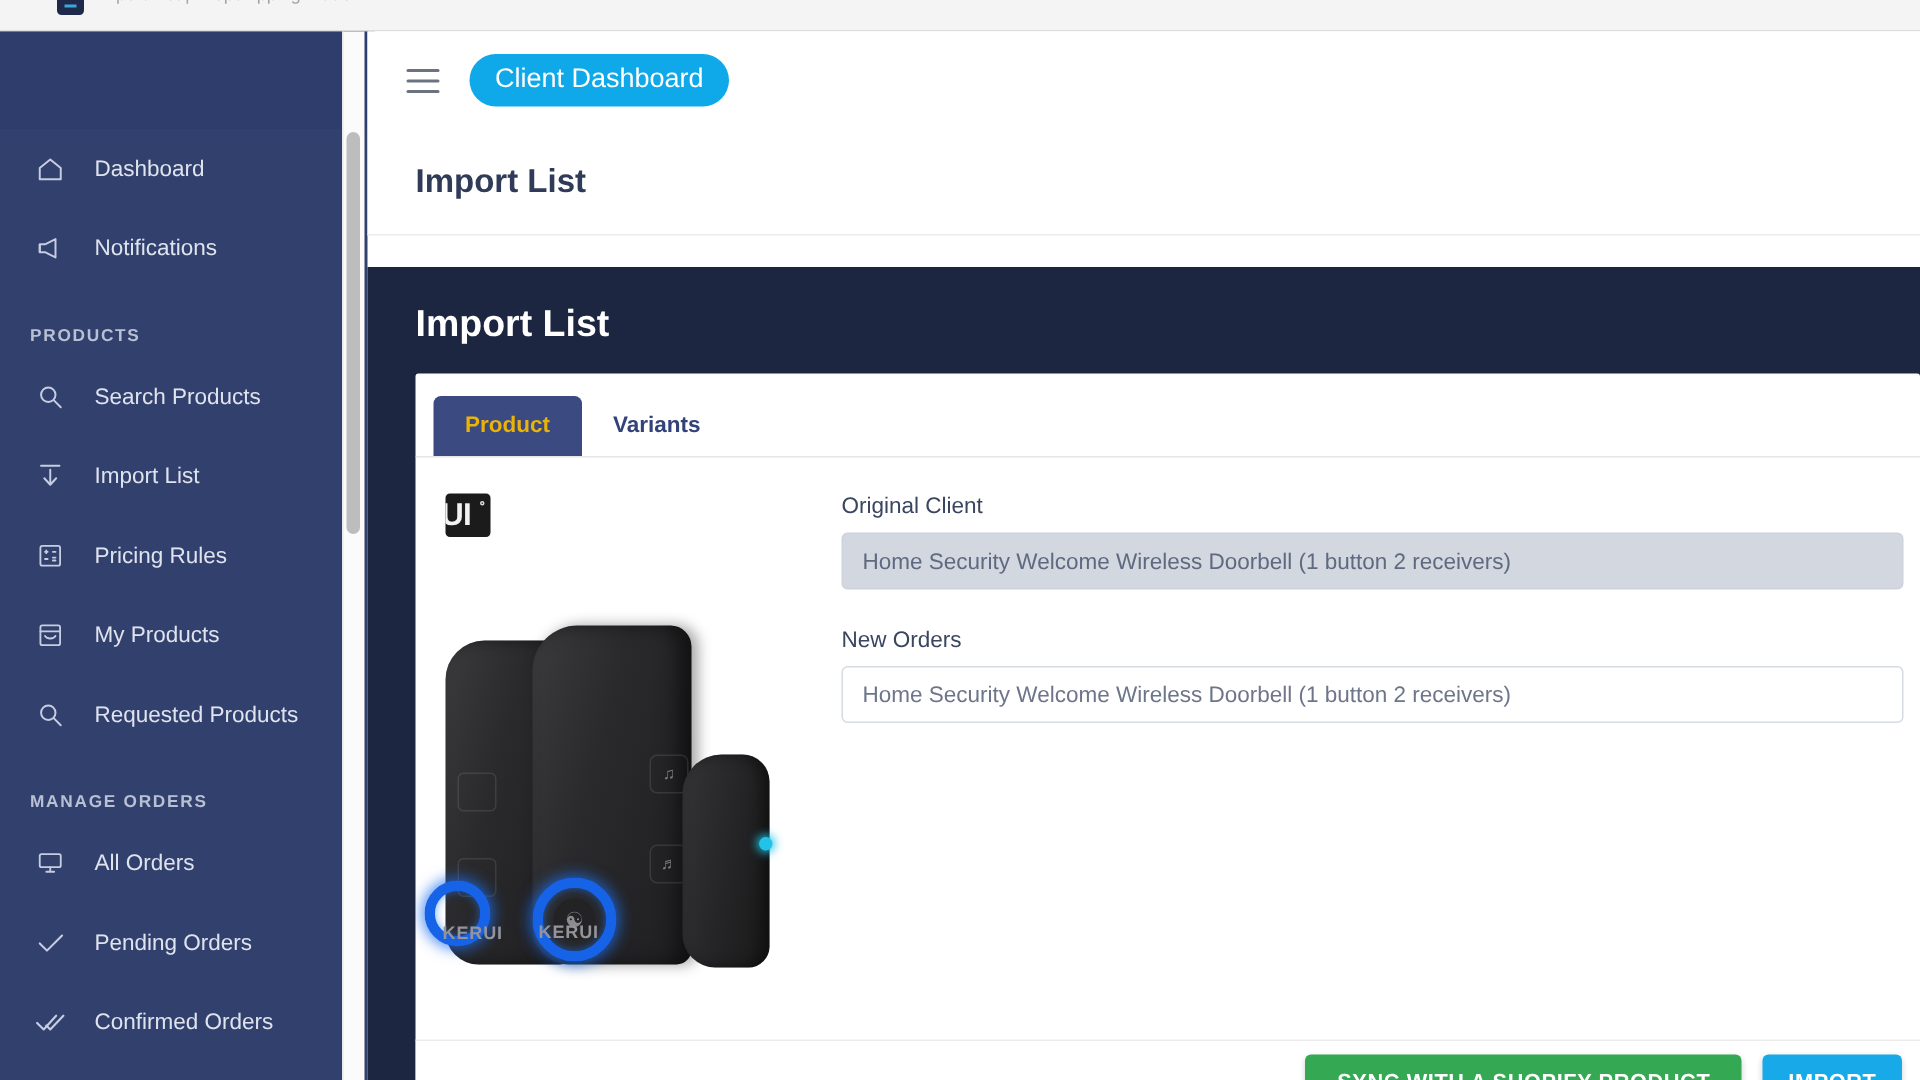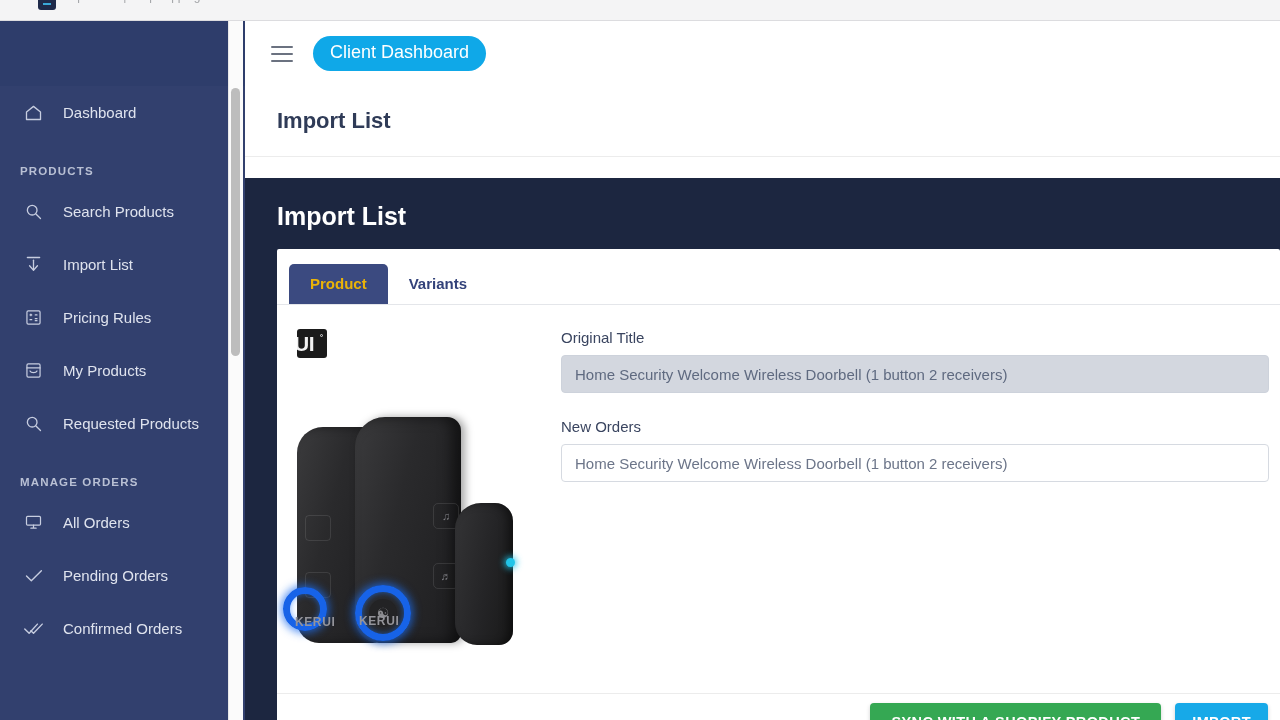--- a/index.html
+++ b/index.html
@@ -323,20 +323,29 @@
 
     <div>
       <div class="nav-item">
         <span class="ico">
           <svg width="21" height="21" viewBox="0 0 24 24" fill="none" stroke="#c7cde0" stroke-width="1.5" stroke-linecap="round" stroke-linejoin="round">
             <path d="M4 11.5 12 5l8 6.5V20H4z"></path>
           </svg>
         </span>
         <span class="lbl">Dashboard</span>
       </div>
+      <div class="nav-item">
+        <span class="ico">
+          <svg width="21" height="21" viewBox="0 0 24 24" fill="none" stroke="#c7cde0" stroke-width="1.5" stroke-linejoin="round">
+            <path d="M4 9h4l8-4v14l-8-4H4z"></path>
+            <path d="M4 9v6"></path>
+          </svg>
+        </span>
+        <span class="lbl">Notifications</span>
+      </div>
     </div>
 
     <div class="nav-section-label">PRODUCTS</div>
     <div>
       <div class="nav-item">
         <span class="ico">
           <svg width="21" height="21" viewBox="0 0 24 24" fill="none" stroke="#c7cde0" stroke-width="1.5" stroke-linecap="round">
             <circle cx="10.5" cy="10.5" r="5.5"></circle>
               <path d="M14.8 14.8 20 20"></path>
           </svg>
@@ -467,21 +476,21 @@
             <div class="ring ring-b"></div>
             <div class="ring-b-inner">☯</div>
             <div class="brand brand-b">KERUI</div>
 
             <div class="unit unit-c"></div>
             <div class="cyan-dot"></div>
           </div>
         </div>
 
         <div id="form-col">
-          <div class="field-label">Original Title</div>
+          <div class="field-label">Original Client</div>
           <div class="inp readonly" title="Original Title">Home Security Welcome Wireless Doorbell (1 button 2 receivers)</div>
 
           <div class="field-label second">New Orders</div>
           <div class="inp editable" title="New Title">Home Security Welcome Wireless Doorbell (1 button 2 receivers)</div>
         </div>
 
       </div>
 
       <div id="card-footer">
         <button class="btn" id="btn-sync">SYNC WITH A SHOPIFY PRODUCT</button>

